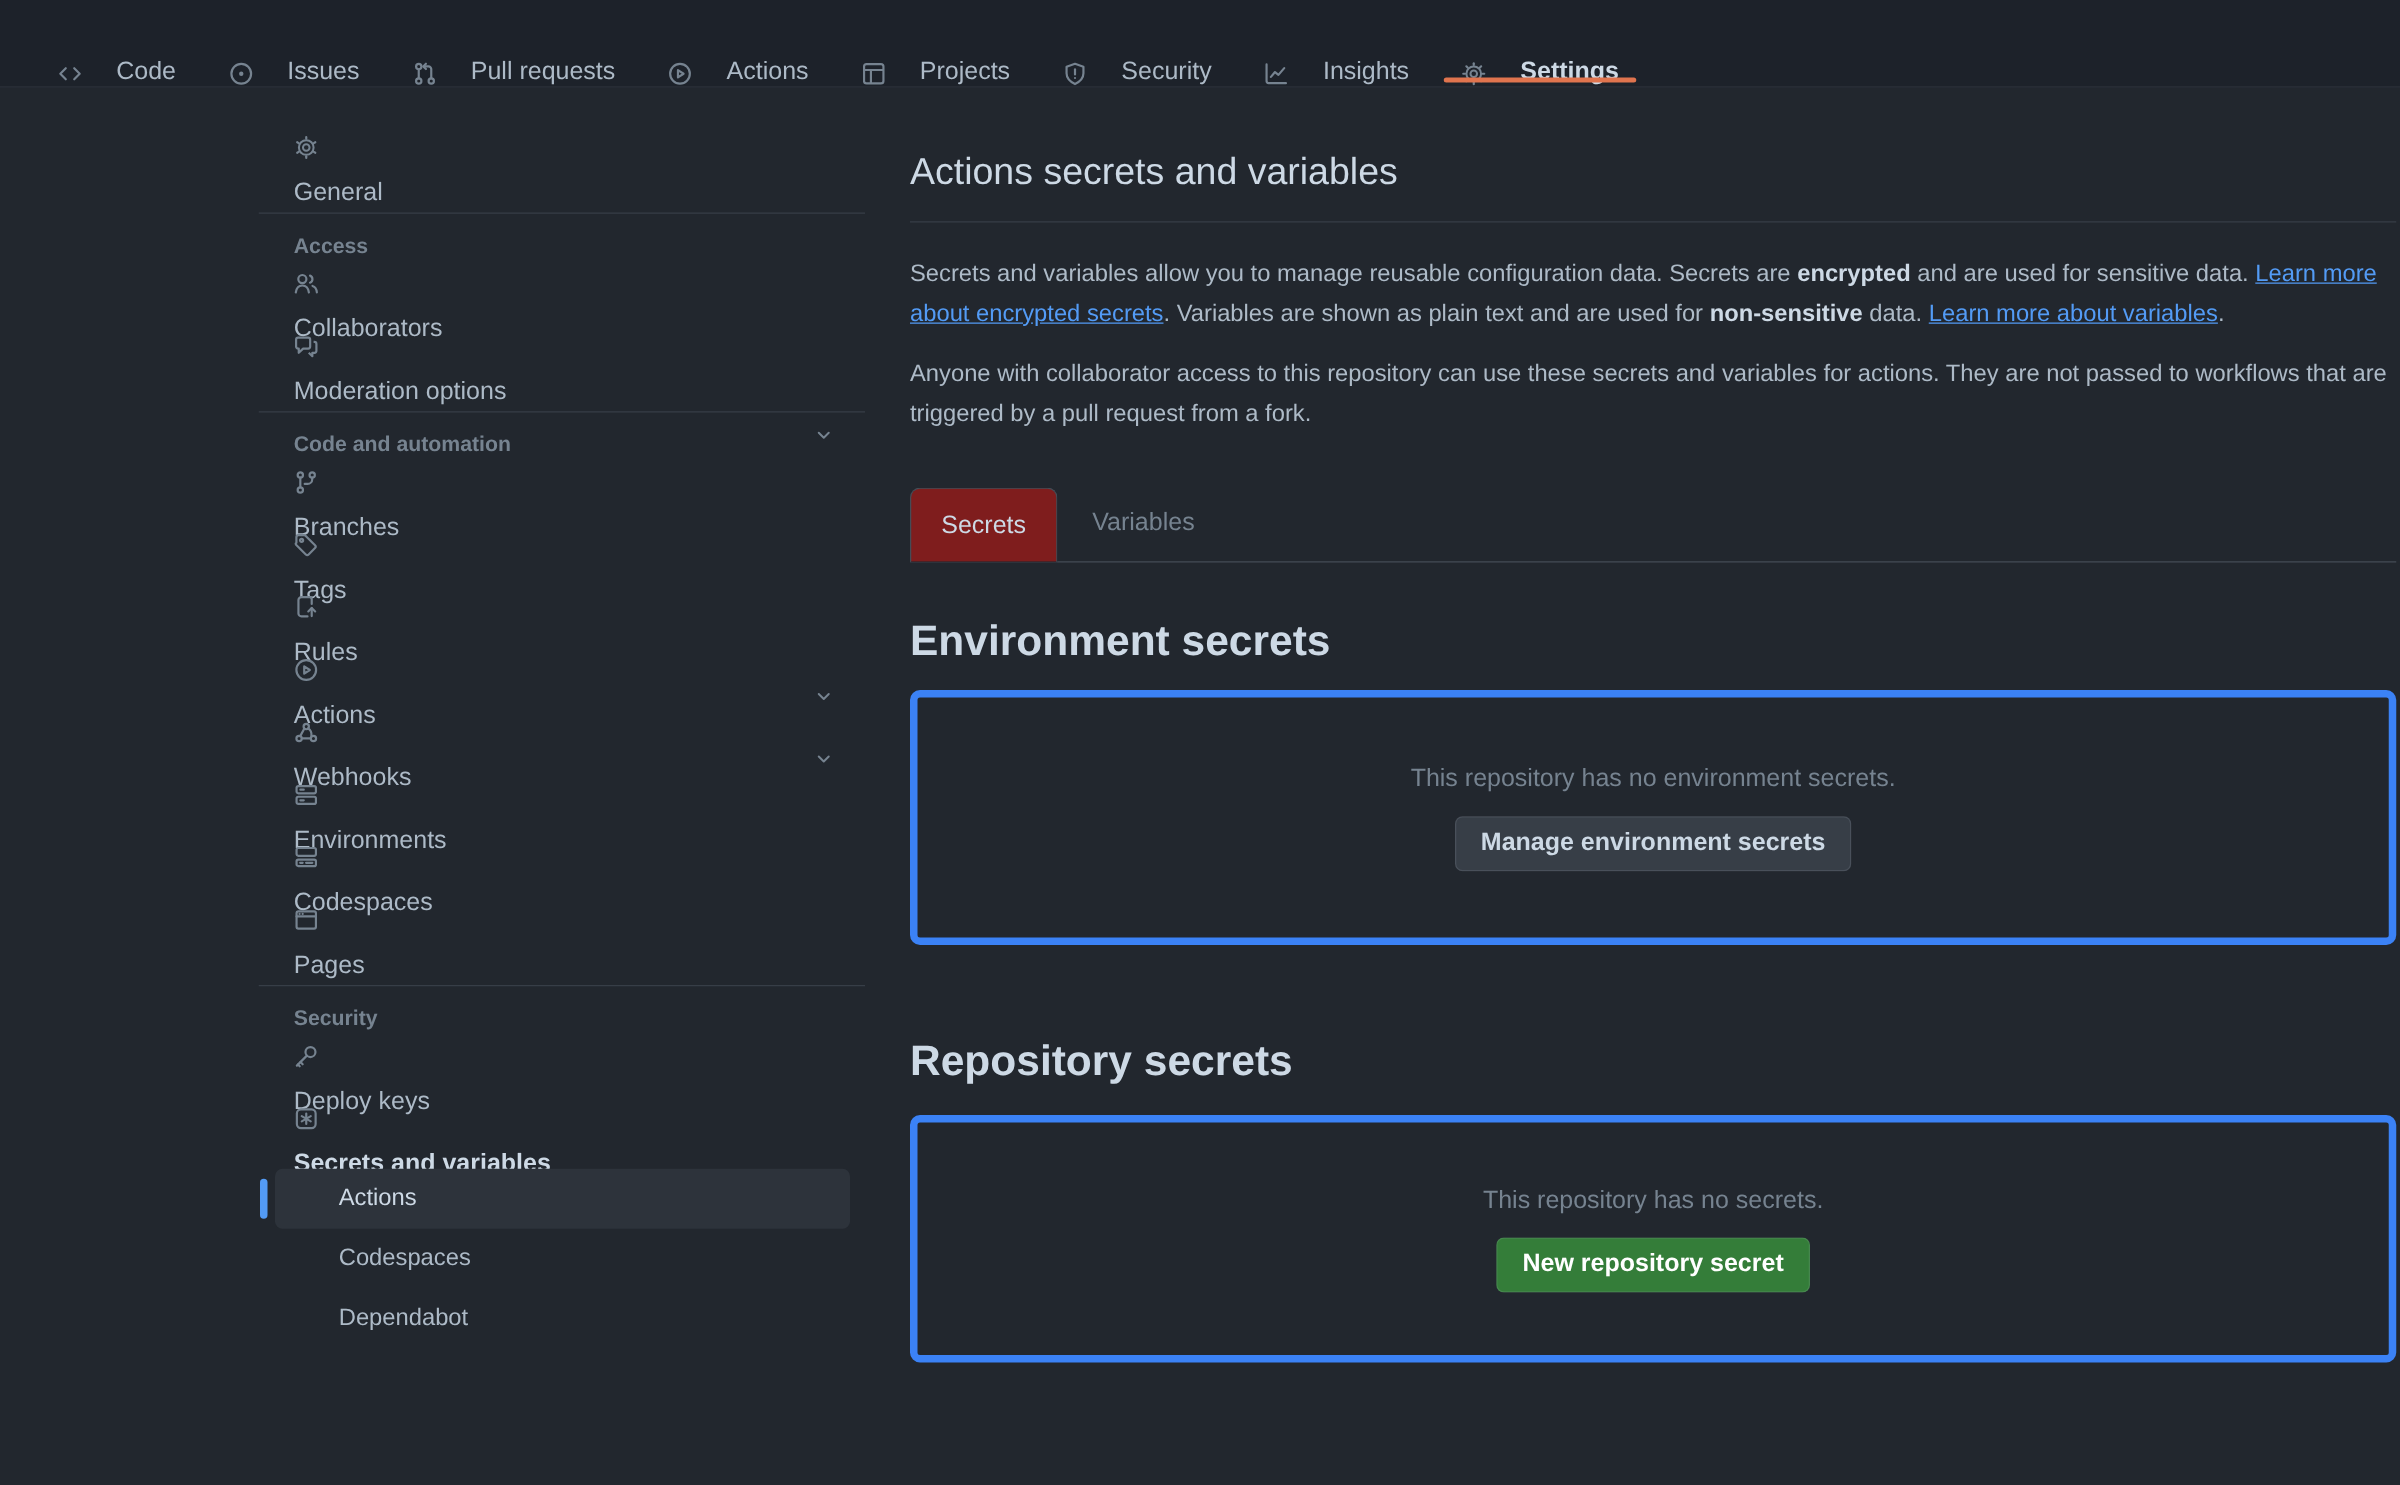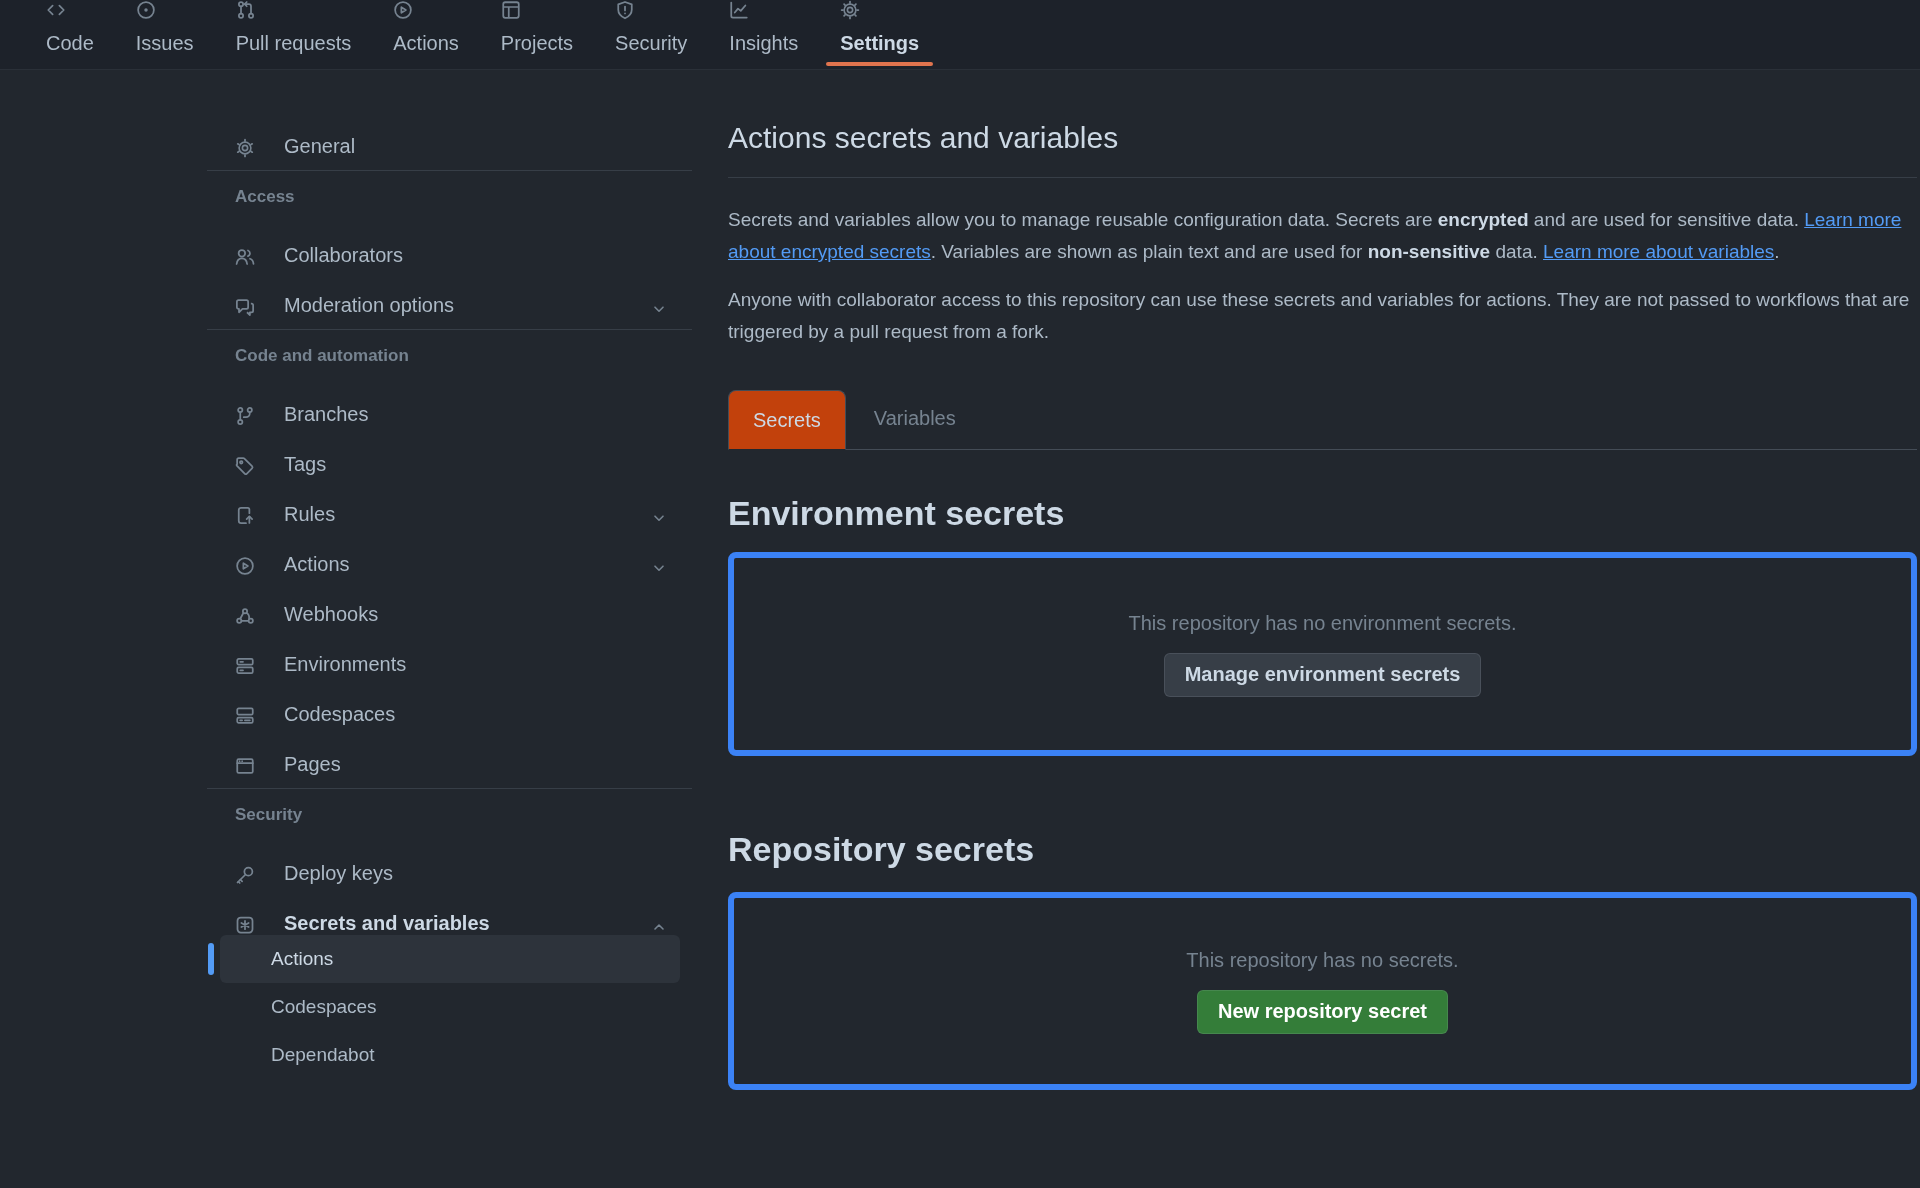--- a/index.html
+++ b/index.html
@@ -11,39 +11,39 @@
   }
   .screen { width:1920px; height:1188px; position:relative; overflow:hidden; }
 
   
   .topnav {
     height:70px; background:#1d222a;
     border-bottom:1px solid rgba(205,217,229,0.08);
     display:flex; align-items:stretch; padding-left:25px;
   }
   .nav-item {
-    display:flex; align-items:flex-start; gap:12px;
+    display:flex; align-items:flex-end; gap:27px;
     padding:0 14px; margin:0 7px; position:relative;
-    font-size:20px; color:#adbac7; cursor:pointer; white-space:nowrap;flex-direction:column;
+    font-size:20px; color:#adbac7; cursor:pointer; white-space:nowrap;
   }
   .nav-item .nicon { display:flex; color:#768390; }
   .nav-item.active { color:#cdd9e5; font-weight:600; }
   .nav-item.active::after {
     content:""; position:absolute; left:0; right:0; bottom:3px;
     height:4px; border-radius:3px; background:#e0744e;
   }
 
   .content-row { display:flex; align-items:flex-start; }
 
   
   .sidebar { width:485px; margin-left:207px; padding-top:38px; flex:none; }
   .side-item {
-    height:50px; display:flex; align-items:flex-end;
-    padding-left:28px; gap:29px; border-radius:6px;
-    font-size:20px; color:#adbac7; cursor:pointer;
+    height:50px; display:flex; align-items:flex-start;
+    padding-left:28px; gap:15px; border-radius:6px;
+    font-size:20px; color:#adbac7; cursor:pointer;flex-direction:column;
   }
   .side-item .sicon { width:20px; display:flex; color:#768390; flex:none; }
   .side-item .chev { margin-left:auto; margin-right:25px; display:flex; color:#768390; }
   .side-item.bold { color:#cdd9e5; font-weight:600; }
   .side-sep { border-top:1px solid #373e47; margin:12px 0; }
   .side-label {
     font-size:17px; font-weight:600; color:#768390;
     padding-left:28px; margin:16px 0 10px 0;
   }
   .sub-item {
@@ -64,21 +64,21 @@
   .para { font-size:19px; line-height:32px; color:#adbac7; }
   .para + .para { margin-top:16px; }
   .para .b { color:#cdd9e5; font-weight:600; }
   .para a { color:#539bf5; text-decoration:underline; cursor:pointer; }
 
   .tabnav { margin-top:41px; border-bottom:1px solid #444c56; display:flex; align-items:flex-end; }
   .tab {
     height:60px; line-height:58px; padding:0 24px; font-size:20px; cursor:pointer;
   }
   .tab.active {
-    color:#cdd9e5; background:#c2410c;
+    color:#cdd9e5; background:#7f1d1d;
     border:1px solid #444c56; border-bottom:1px solid #22272e;
     border-radius:8px 8px 0 0; margin-bottom:-1px;
   }
   .tab.inactive { color:#768390; padding:0 28px; }
 
   .section-h { margin-top:46px; font-size:34px; font-weight:600; color:#cdd9e5; line-height:34px; }
   .empty-box {
     margin-top:22px; border:6px solid #3b82f6; border-radius:8px;
     display:flex; flex-direction:column; align-items:center; justify-content:center;
   }

